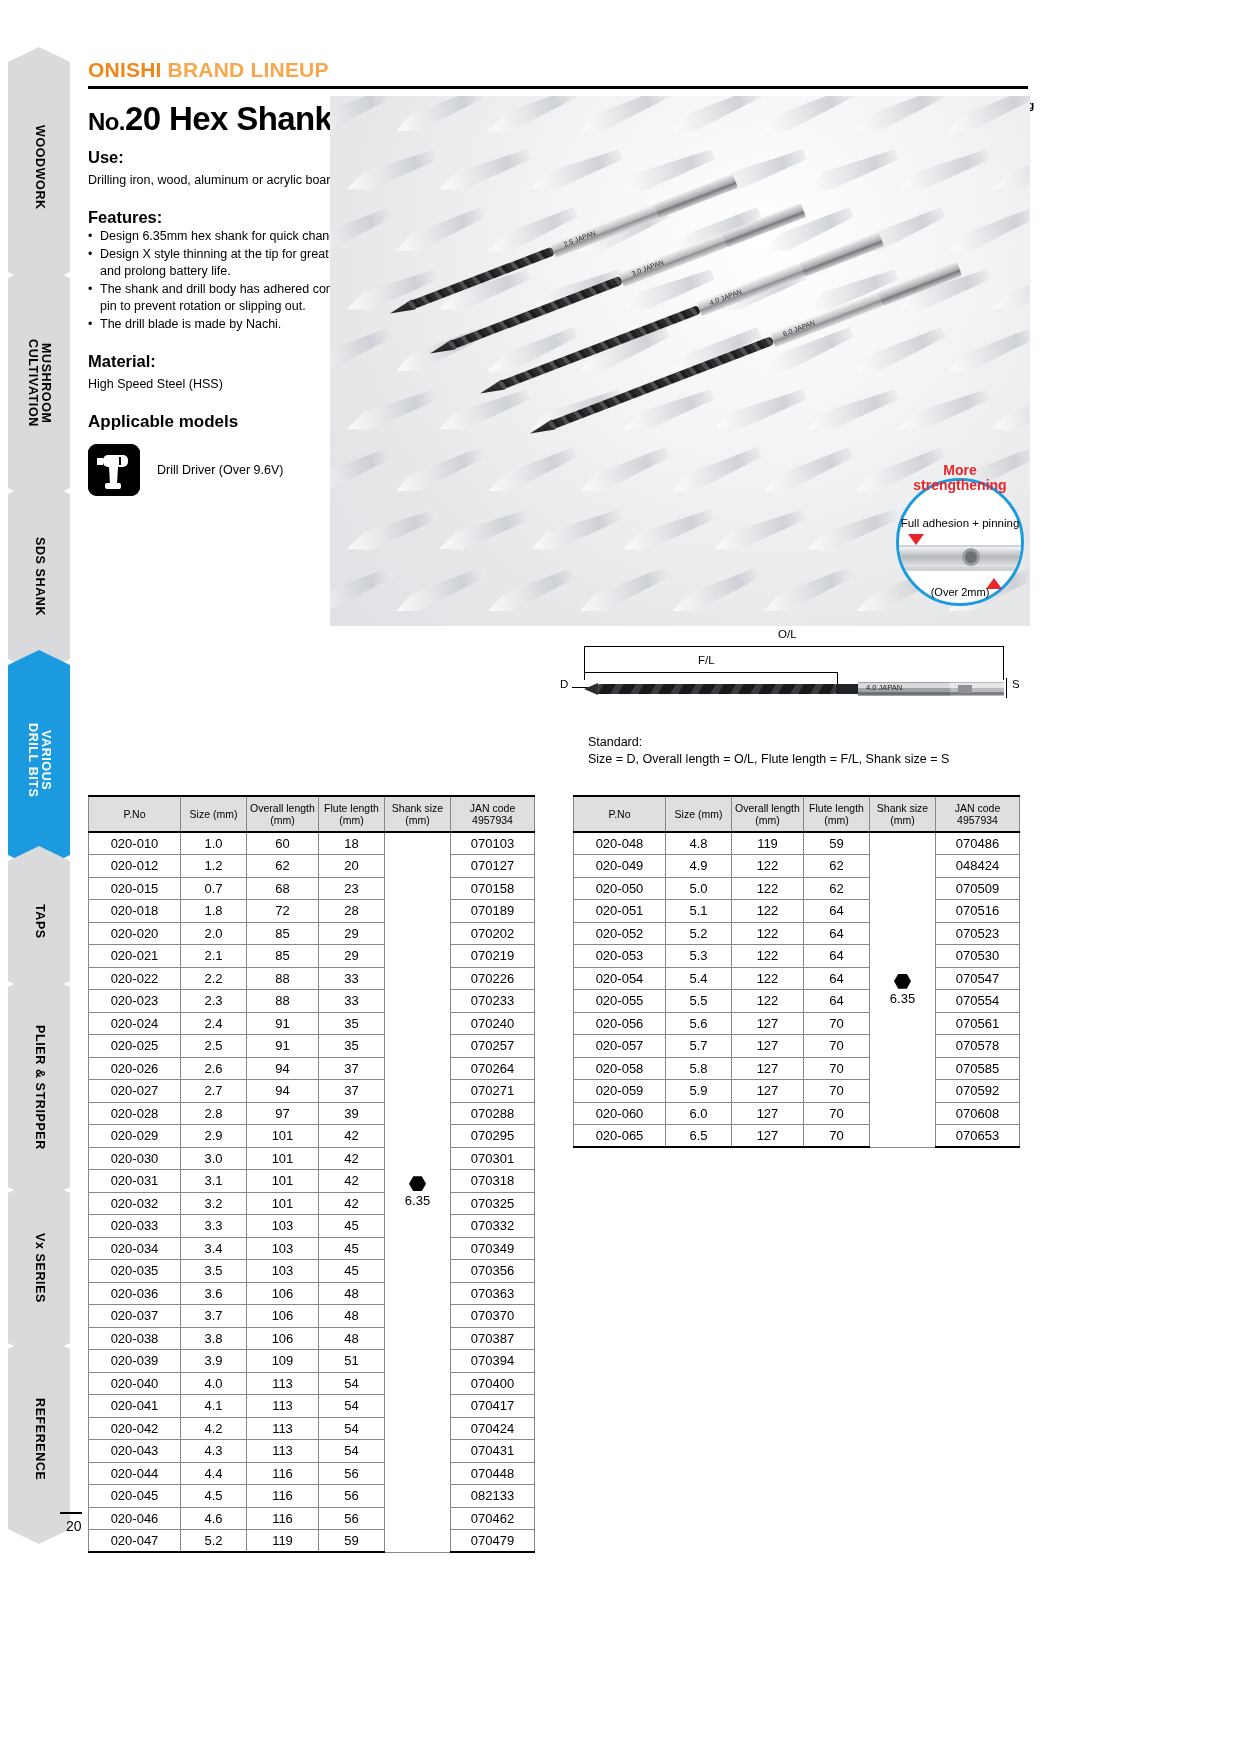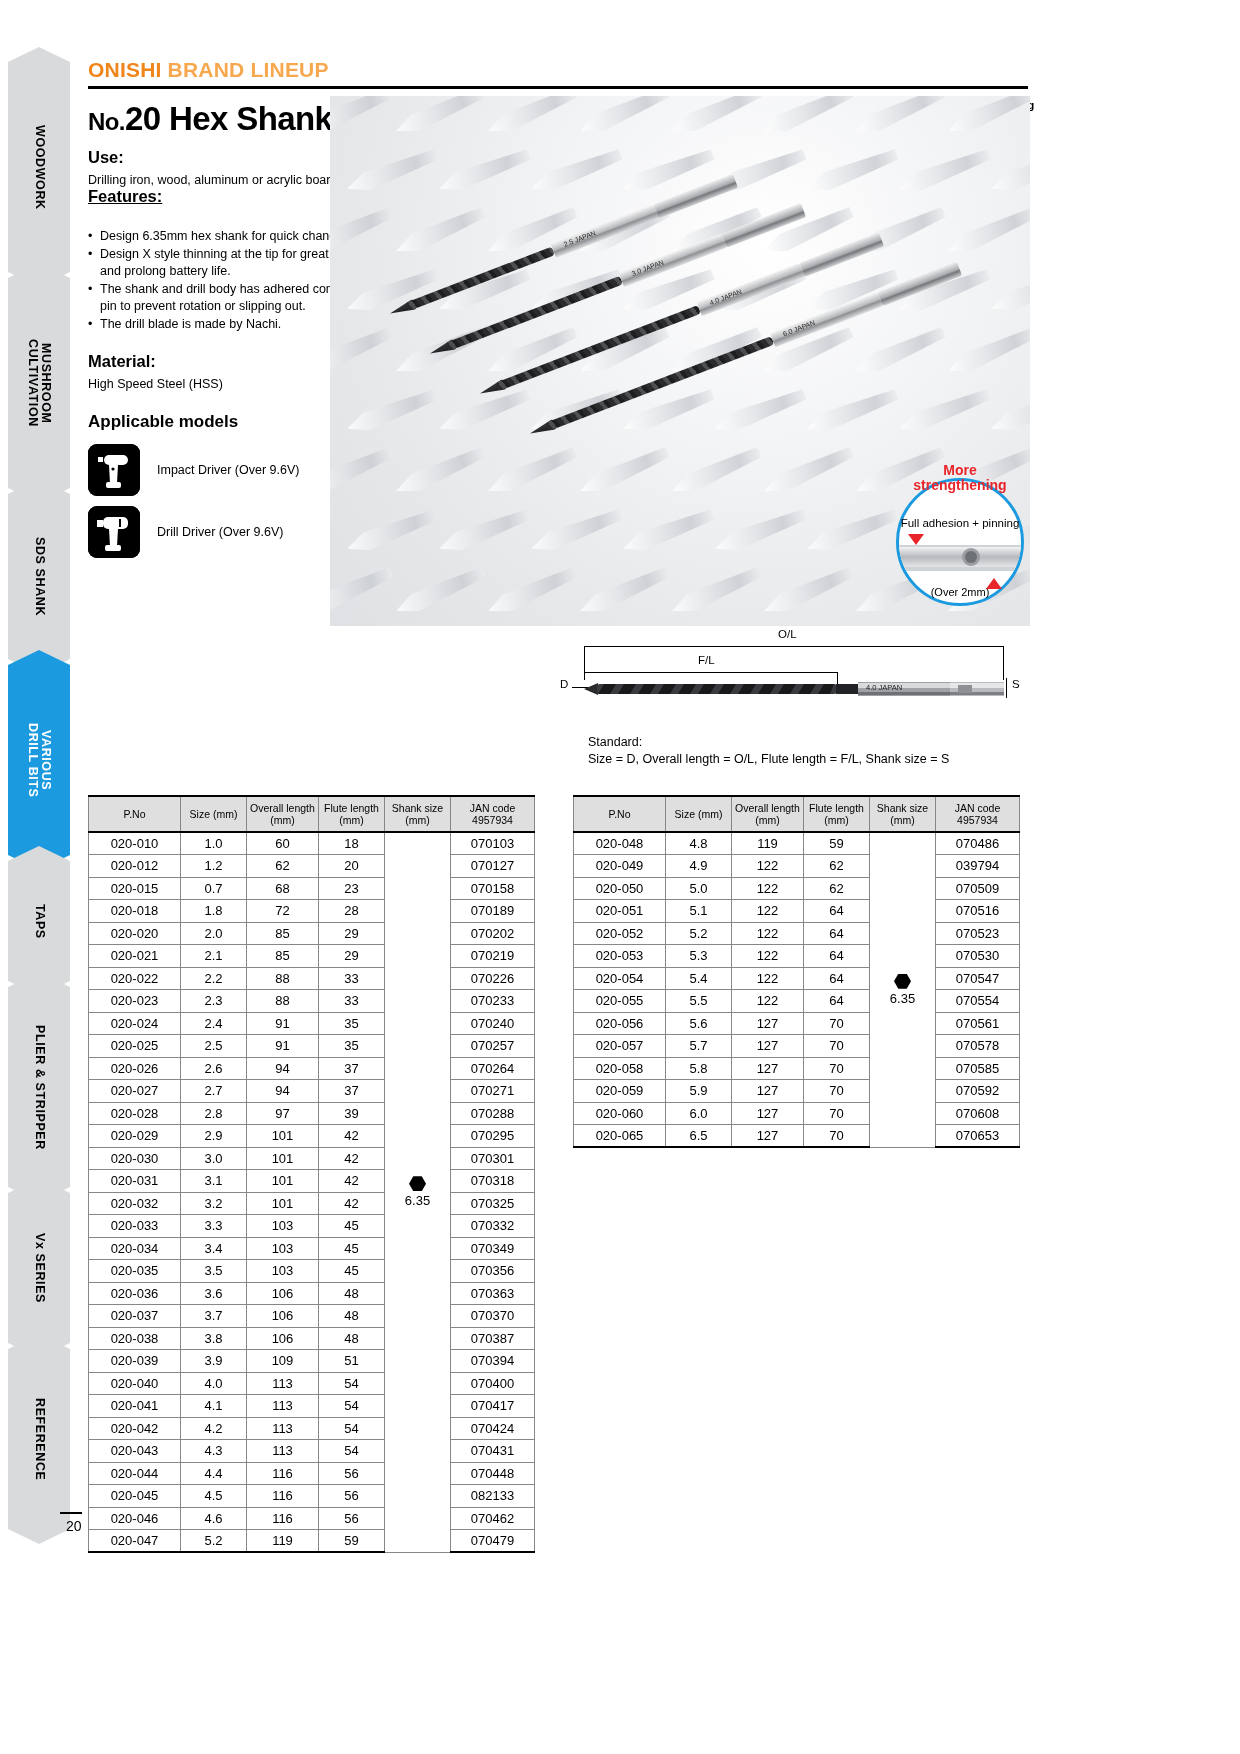--- a/index.html
+++ b/index.html
@@ -74,21 +74,21 @@
     border: 2px solid #000; border-radius: 7px;
     background: #fff; position: relative; overflow: hidden;
   }
   #xstyle-text { font-size: 11.5px; font-weight: bold; line-height: 14px; padding-top: 2px; }
 
   
   .sec-head { font-size: 16.5px; font-weight: bold; }
   .sec-body { font-size: 12.5px; line-height: 17px; }
   #use-head  { position: absolute; left: 88px; top: 148px; }
   #use-body  { position: absolute; left: 88px; top: 172px; }
-  #feat-head { position: absolute; left: 88px; top: 187px; text-decoration: underline; }
+  #feat-head { position: absolute; left: 88px; top: 208px; }
   #feat-list { position: absolute; left: 88px; top: 228px; width: 420px; }
   .feat-item { font-size: 12.5px; line-height: 17.5px; padding-left: 12px; position: relative; }
   .feat-item .bullet { position: absolute; left: 0; top: 0; }
   #mat-head  { position: absolute; left: 88px; top: 352px; }
   #mat-body  { position: absolute; left: 88px; top: 376px; }
   #models-head { position: absolute; left: 88px; top: 412px; font-size: 17px; font-weight: bold; }
 
   #models-list { position: absolute; left: 88px; top: 444px; }
   .model-row { display: flex; align-items: center; margin-bottom: 10px; height: 52px; }
   .model-icon {
@@ -292,31 +292,20 @@
     <div class="feat-item"><span class="bullet">•</span><span>Design X style thinning at the tip for great chip discharge at the drill tip and prolong battery life.</span></div>
     <div class="feat-item"><span class="bullet">•</span><span>The shank and drill body has adhered completely. As well as, inserted the pin to prevent rotation or slipping out.</span></div>
     <div class="feat-item"><span class="bullet">•</span><span>The drill blade is made by Nachi.</span></div>
   </div>
 
 <div class="sec-head" id="mat-head">Material:</div>
 <div class="sec-body" id="mat-body">High Speed Steel (HSS)</div>
 
 <div id="models-head">Applicable models</div>
 <div id="models-list">
-    <div class="model-row">
-      <div class="model-icon"><svg width="52" height="52" viewBox="0 0 52 52">
-          <rect width="52" height="52" rx="9" fill="#000"></rect>
-          <rect x="10" y="13" width="5" height="5" fill="#fff"></rect>
-          <rect x="16" y="11" width="24" height="10" rx="5" fill="#fff"></rect>
-          <path d="M21 21 l9 0 l-1 18 l-7 0 z" fill="#fff"></path>
-          <rect x="18" y="38" width="15" height="6" rx="2" fill="#fff"></rect>
-          <circle cx="25" cy="25" r="1.6" fill="#000"></circle>
-        </svg></div>
-      <div class="model-label">Impact Driver (Over 9.6V)</div>
-    </div>
     <div class="model-row">
       <div class="model-icon"><svg width="52" height="52" viewBox="0 0 52 52">
           <rect width="52" height="52" rx="9" fill="#000"></rect>
           <rect x="9" y="14" width="6" height="7" fill="#fff"></rect>
           <rect x="15" y="11" width="25" height="12" rx="5" fill="#fff"></rect>
           <rect x="31" y="13" width="2" height="8" fill="#000"></rect>
           <path d="M21 23 l9 0 l-1 17 l-7 0 z" fill="#fff"></path>
           <rect x="17" y="39" width="16" height="6" rx="2" fill="#fff"></rect>
         </svg></div>
       <div class="model-label">Drill Driver (Over 9.6V)</div>
@@ -783,21 +772,21 @@
           <div class="hexmark"></div>
           <div class="shank-val">6.35</div>
         </td>
         <td class="col-jan">070486</td>
       </tr>
       <tr>
         <td class="col-pno">020-049</td>
         <td class="col-size">4.9</td>
         <td class="col-ol">122</td>
         <td class="col-fl">62</td>
-        <td class="col-jan">039794</td>
+        <td class="col-jan">048424</td>
       </tr>
       <tr>
         <td class="col-pno">020-050</td>
         <td class="col-size">5.0</td>
         <td class="col-ol">122</td>
         <td class="col-fl">62</td>
         <td class="col-jan">070509</td>
       </tr>
       <tr>
         <td class="col-pno">020-051</td>

